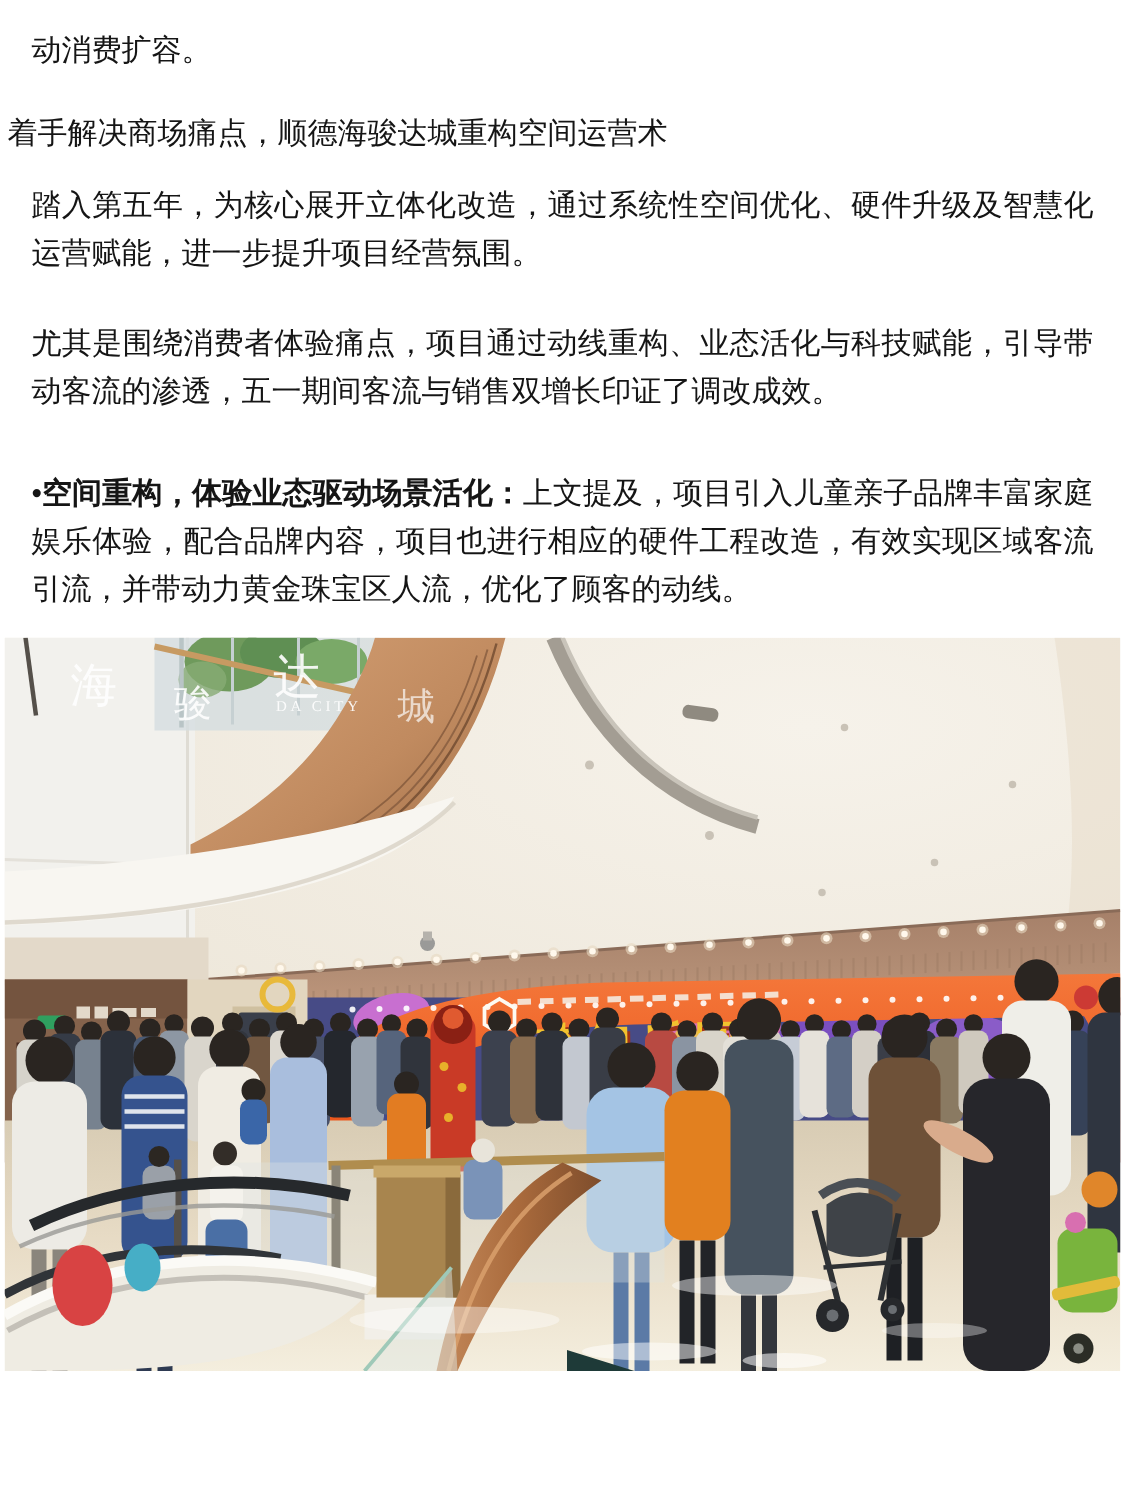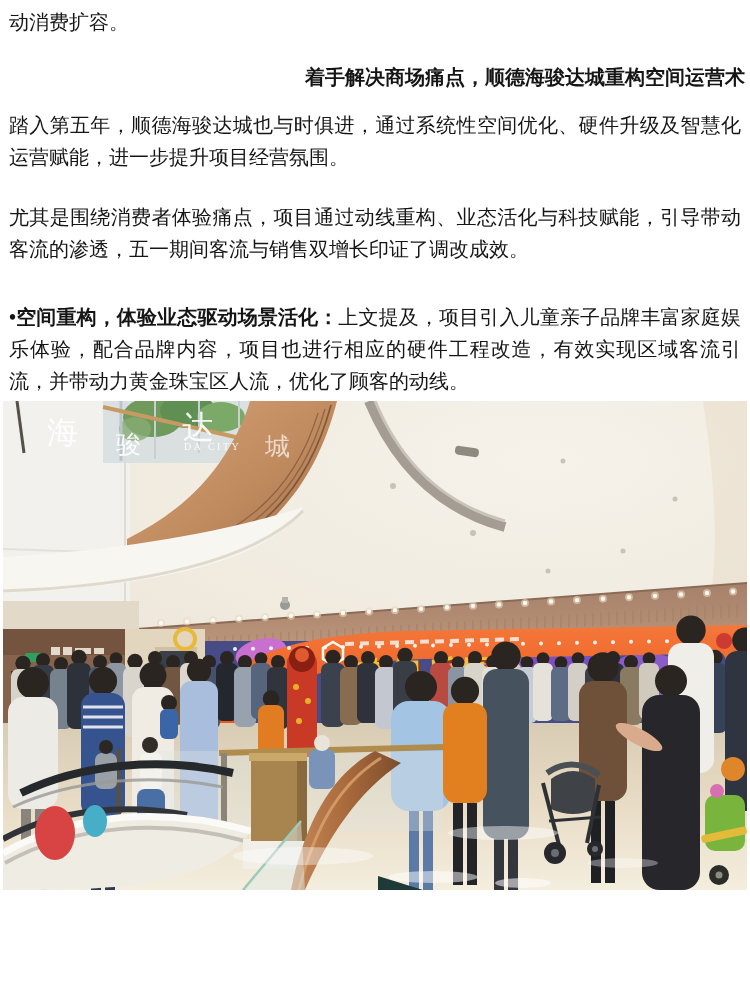--- a/index.html
+++ b/index.html
@@ -1,37 +1,37 @@
 <!DOCTYPE html>
 <html><head>
 <meta charset="utf-8">
 <style>
   html,body{margin:0;padding:0;background:#fff;}
   body{width:750px;color:#151515;
        font-family:"Liberation Serif","DejaVu Serif",serif;
        font-size:20px;line-height:32px;}
   .page{padding:2px 5px 0 5px;}
-  p{margin:4px;text-align:justify;}
-  h1{font-size:20px;line-height:32px;font-weight:bold;margin:23px 0 0 0;text-align:right;}
+  p{margin:16px;text-align:justify;}
+  h1{font-size:20px;line-height:32px;font-weight:normal;margin:23px 0 0 0;text-align:left;}
   .p1{margin-top:16px}
   .p2{margin-top:28px}
   .b1{margin-top:27px}
   .b2{margin-top:36px}
   .lead{font-weight:bold;}
   figure.photo{margin:0 0 0 -2px;width:744px;height:489px;overflow:hidden;position:relative;}
   svg{display:block}
   .wm{font-family:"Liberation Serif","DejaVu Serif",serif;fill:#ffffff;}
 </style>
 </head>
 <body>
 
 <div class="page">
   <p class="frag">动消费扩容。</p>
   <h1>着手解决商场痛点，顺德海骏达城重构空间运营术</h1>
-  <p class="p1">踏入第五年，顺德海骏达城也与时俱进，通过系统性空间优化、硬件升级及智慧化运营赋能，进一步提升项目经营氛围。</p>
+  <p class="p1">踏入第五年，为核心展开立体化改造，通过系统性空间优化、硬件升级及智慧化运营赋能，进一步提升项目经营氛围。</p>
   <p class="p2">尤其是围绕消费者体验痛点，项目通过动线重构、业态活化与科技赋能，引导带动客流的渗透，五一期间客流与销售双增长印证了调改成效。</p>
   <p class="b2"><span class="lead">•空间重构，体验业态驱动场景活化：</span><span>上文提及，项目引入儿童亲子品牌丰富家庭娱乐体验，配合品牌内容，项目也进行相应的硬件工程改造，有效实现区域客流引流，并带动力黄金珠宝区人流，优化了顾客的动线。</span></p>
 
   <figure class="photo">
     <svg width="744" height="489" viewBox="0 0 744 489">
       <defs>
         <linearGradient id="woodg" x1="0" y1="0" x2="1" y2="1">
           <stop offset="0" stop-color="#d6a276"></stop>
             <stop offset=".55" stop-color="#c08a5f"></stop>
             <stop offset="1" stop-color="#9a6a44"></stop>

